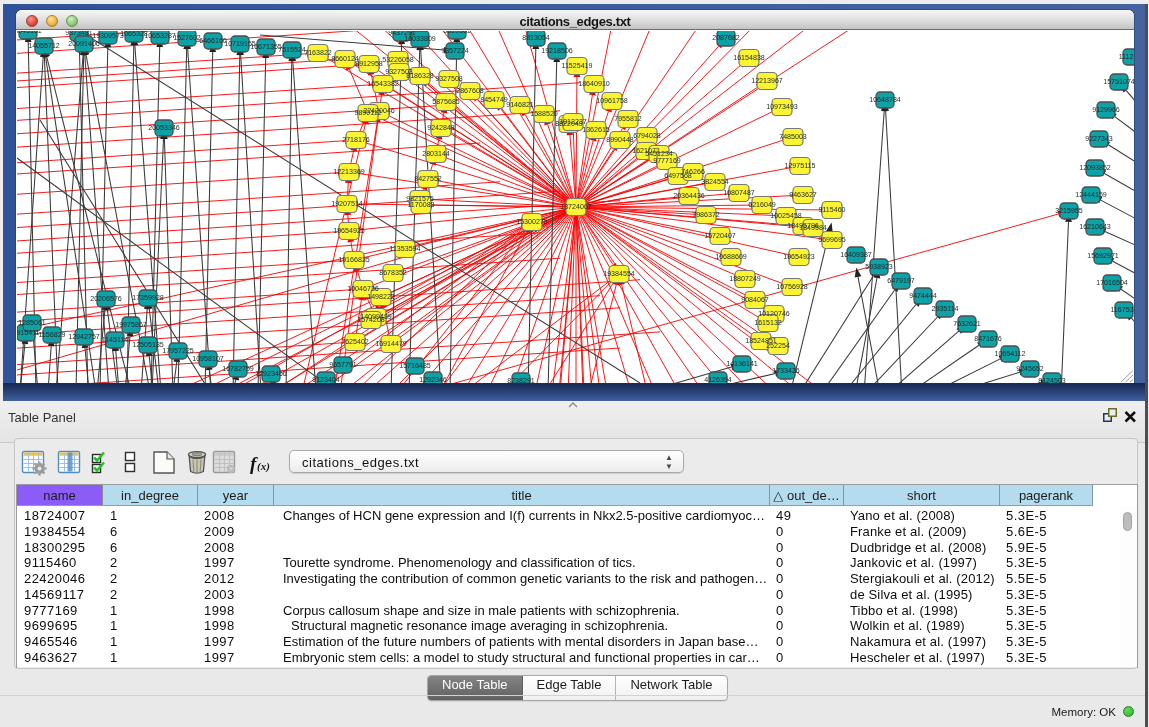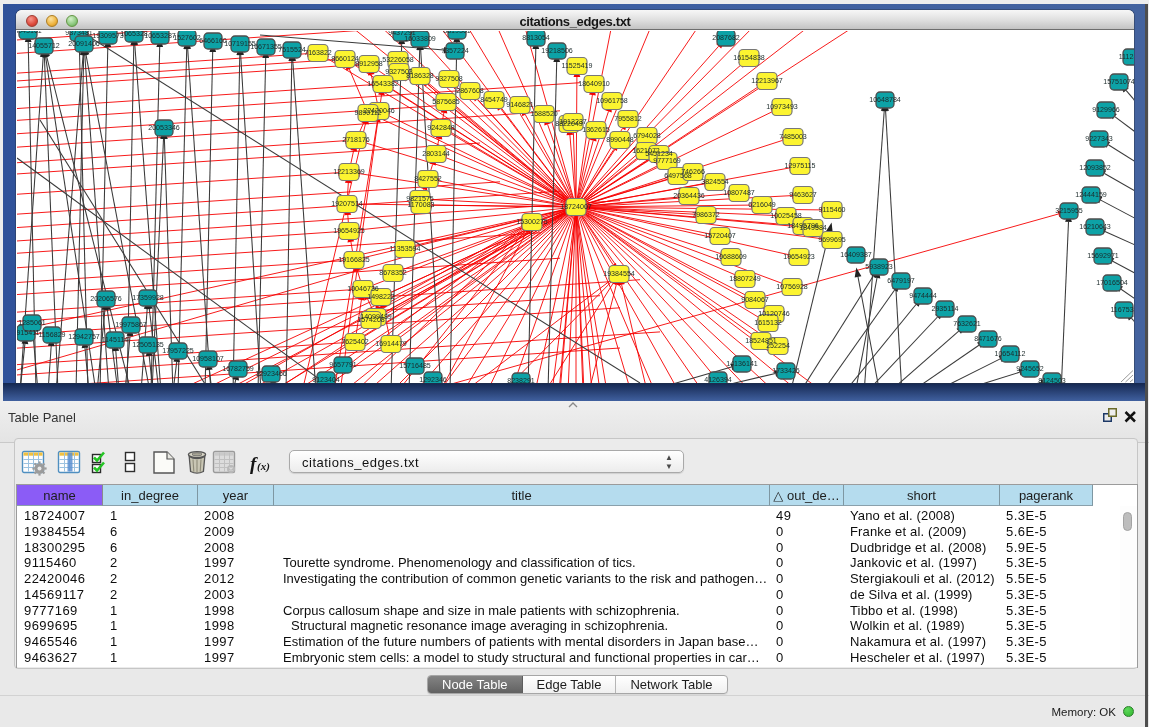--- a/index.html
+++ b/index.html
@@ -33,21 +33,21 @@
 #tbody{position:absolute;left:17px;top:105px;width:1103px;height:161px;background:#fff;overflow:hidden}
 .tr{position:absolute;left:0;width:100%;height:16px}
 .tr span{position:absolute;top:2px;font-size:13px;color:#0d0d0d;white-space:pre;letter-spacing:0.45px}
 .tr span.ti2{letter-spacing:0}
 .tr span.sh{letter-spacing:0.15px}
 #tleft{position:absolute;left:16px;top:83px;width:1px;height:184px;background:#9b9b9b}
 #tright{position:absolute;left:1137px;top:83px;width:1px;height:184px;background:#9b9b9b}
 #scroll{position:absolute;left:1120px;top:105px;width:17px;height:161px;background:#fdfdfd}
 #thumb{position:absolute;left:1122.5px;top:111px;width:9px;height:19px;border-radius:5px;
  background:#bdbdbd;border:1px solid #a3a3a3}
-#tabs{position:absolute;left:427px;top:274px;height:19px;border:1px solid #a6a6a6;border-radius:4px;
+#tabs{position:absolute;left:427px;top:274px;height:26px;border:1px solid #a6a6a6;border-radius:4px;
  background:linear-gradient(#fff,#f0f0f0);box-shadow:0 1px 1px rgba(0,0,0,.08);display:flex}
 #tabs div{font-size:13px;line-height:17.5px;color:#1c1c1c;padding:0 14px;border-right:1px solid #b5b5b5}
 #tabs div.sel{background:linear-gradient(#848484,#616161);color:#fff;border-radius:3px 0 0 3px;border-right:1px solid #5e5e5e}
 #tabs div:last-child{border-right:none}
 #status{position:absolute;left:0;top:294px;width:100%;height:32px;border-top:1px solid #d2d2d2}
 #mem{position:absolute;right:33px;top:10px;font-size:11.5px;color:#1a1a1a}
 #dot{position:absolute;right:15px;top:10px;width:11px;height:11px;border-radius:50%;
  background:radial-gradient(circle at 35% 30%,#5fd95c,#2fb42c);border:1px solid #2a7d2a}
 #redge{position:absolute;left:1145px;top:4px;width:3px;height:723px;background:#4e4e4e}
 </style></head><body>
@@ -911,20 +911,21 @@
     <div class="th" style="left:198px;width:76px">year</div>
     <div class="th" style="left:274px;width:496px">title</div>
     <div class="th" style="left:770px;width:74px">△ out_de…</div>
     <div class="th" style="left:844px;width:156px">short</div>
     <div class="th" style="left:1000px;width:93px">pagerank</div>
  <div id="tbody">
       <div class="tr" style="top:0.0px">
         <span style="left:7px">18724007</span>
         <span style="left:93px">1</span>
         <span style="left:187px">2008</span>
+        <span class="ti2" style="left:266px">Changes of HCN gene expression and I(f) currents in Nkx2.5-positive cardiomyoc…</span>
         <span style="left:759px">49</span>
         <span class="sh" style="left:833px">Yano et al. (2008)</span>
         <span style="left:989px">5.3E-5</span>
       </div>
       <div class="tr" style="top:15.8px">
         <span style="left:7px">19384554</span>
         <span style="left:93px">6</span>
         <span style="left:187px">2009</span>
         <span style="left:759px">0</span>
         <span class="sh" style="left:833px">Franke et al. (2009)</span>
@@ -954,21 +955,21 @@
         <span class="ti2" style="left:266px">Investigating the contribution of common genetic variants to the risk and pathogen…</span>
         <span style="left:759px">0</span>
         <span class="sh" style="left:833px">Stergiakouli et al. (2012)</span>
         <span style="left:989px">5.5E-5</span>
       </div>
       <div class="tr" style="top:78.8px">
         <span style="left:7px">14569117</span>
         <span style="left:93px">2</span>
         <span style="left:187px">2003</span>
         <span style="left:759px">0</span>
-        <span class="sh" style="left:833px">de Silva et al. (1999)</span>
+        <span class="sh" style="left:833px">de Silva et al. (1995)</span>
         <span style="left:989px">5.3E-5</span>
       </div>
       <div class="tr" style="top:94.5px">
         <span style="left:7px">9777169</span>
         <span style="left:93px">1</span>
         <span style="left:187px">1998</span>
         <span class="ti2" style="left:266px">Corpus callosum shape and size in male patients with schizophrenia.</span>
         <span style="left:759px">0</span>
         <span class="sh" style="left:833px">Tibbo et al. (1998)</span>
         <span style="left:989px">5.3E-5</span>

